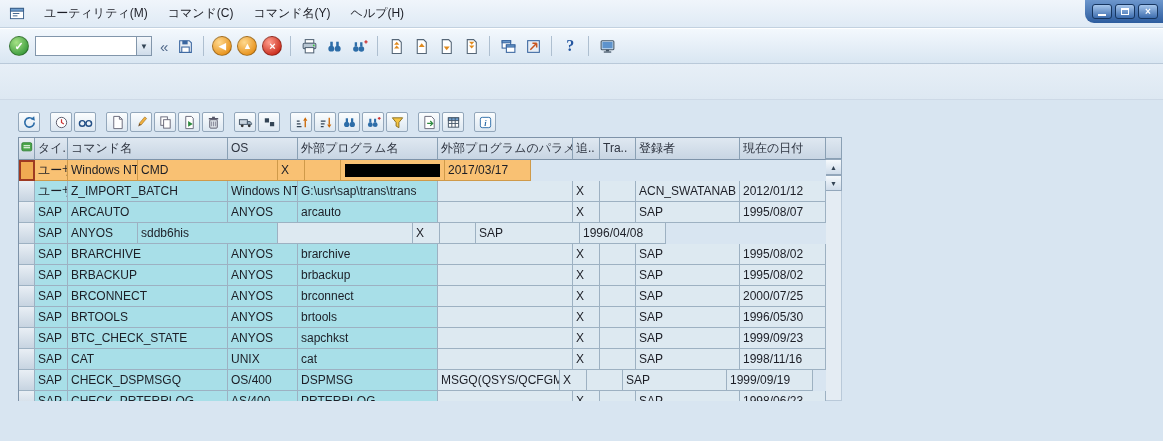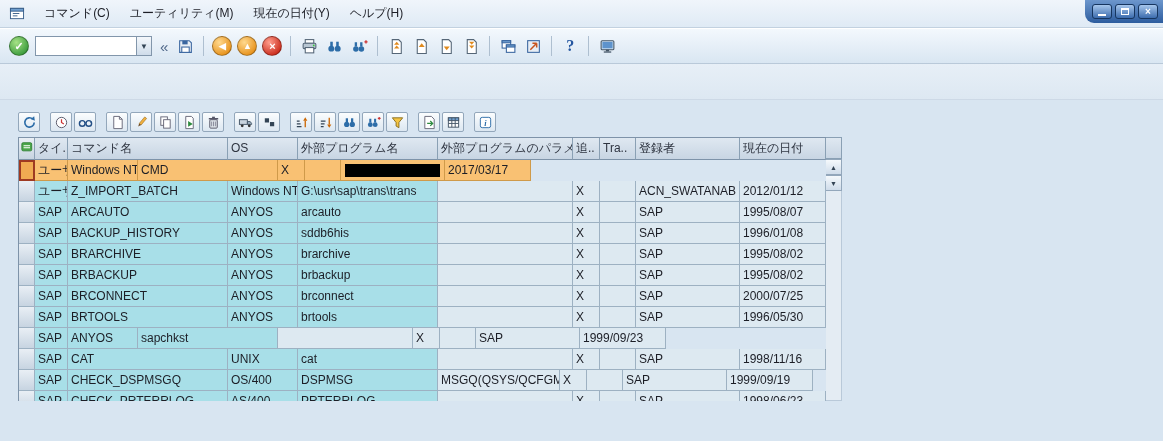--- a/index.html
+++ b/index.html
@@ -80,23 +80,23 @@
 <body>
 
 <div class="screen">
 
   <div class="menubar">
     <svg class="sysicon" viewBox="0 0 16 16">
       <rect x="1" y="2.5" width="14" height="11" fill="#fff" stroke="#3a5f8a"></rect>
       <rect x="1" y="2.5" width="14" height="3" fill="#6f9fd0" stroke="#3a5f8a"></rect>
       <path d="M3.5 8h7 M3.5 10.5h5" stroke="#3a5f8a" fill="none"></path>
     </svg>
+    <span class="menu-item">ユーティリティ(M)</span>
     <span class="menu-item">コマンド(C)</span>
-    <span class="menu-item">ユーティリティ(M)</span>
-    <span class="menu-item">現在の日付(Y)</span>
+    <span class="menu-item">コマンド名(Y)</span>
     <span class="menu-item">ヘルプ(H)</span>
   </div>
 
   <div class="win-controls">
     <button class="win-btn">
         <span class="glyph-min"></span>
       </button>
     <button class="win-btn">
         <span class="glyph-rest"></span>
       </button>
@@ -400,28 +400,27 @@
             <div class="g-cell key" style="width:140px">arcauto</div>
             <div class="g-cell" style="width:135px"></div>
             <div class="g-cell" style="width:27px">X</div>
             <div class="g-cell" style="width:36px"></div>
             <div class="g-cell" style="width:104px">SAP</div>
             <div class="g-cell" style="width:86px">1995/08/07</div>
           </div>
           <div class="g-row">
             <div class="g-cell g-sel" style="width:16px"></div>
             <div class="g-cell key" style="width:33px">SAP</div>
-            <div class="g-cell key" style="width:160px">BACKUP_HISTORY</div>
             <div class="g-cell key" style="width:70px">ANYOS</div>
             <div class="g-cell key" style="width:140px">sddb6his</div>
             <div class="g-cell" style="width:135px"></div>
             <div class="g-cell" style="width:27px">X</div>
             <div class="g-cell" style="width:36px"></div>
             <div class="g-cell" style="width:104px">SAP</div>
-            <div class="g-cell" style="width:86px">1996/01/08</div>
+            <div class="g-cell" style="width:86px">1996/04/08</div>
           </div>
           <div class="g-row">
             <div class="g-cell g-sel" style="width:16px"></div>
             <div class="g-cell key" style="width:33px">SAP</div>
             <div class="g-cell key" style="width:160px">BRARCHIVE</div>
             <div class="g-cell key" style="width:70px">ANYOS</div>
             <div class="g-cell key" style="width:140px">brarchive</div>
             <div class="g-cell" style="width:135px"></div>
             <div class="g-cell" style="width:27px">X</div>
             <div class="g-cell" style="width:36px"></div>
@@ -460,20 +459,21 @@
             <div class="g-cell key" style="width:140px">brtools</div>
             <div class="g-cell" style="width:135px"></div>
             <div class="g-cell" style="width:27px">X</div>
             <div class="g-cell" style="width:36px"></div>
             <div class="g-cell" style="width:104px">SAP</div>
             <div class="g-cell" style="width:86px">1996/05/30</div>
           </div>
           <div class="g-row">
             <div class="g-cell g-sel" style="width:16px"></div>
             <div class="g-cell key" style="width:33px">SAP</div>
+            <div class="g-cell key" style="width:160px">BTC_CHECK_STATE</div>
             <div class="g-cell key" style="width:70px">ANYOS</div>
             <div class="g-cell key" style="width:140px">sapchkst</div>
             <div class="g-cell" style="width:135px"></div>
             <div class="g-cell" style="width:27px">X</div>
             <div class="g-cell" style="width:36px"></div>
             <div class="g-cell" style="width:104px">SAP</div>
             <div class="g-cell" style="width:86px">1999/09/23</div>
           </div>
           <div class="g-row">
             <div class="g-cell g-sel" style="width:16px"></div>

